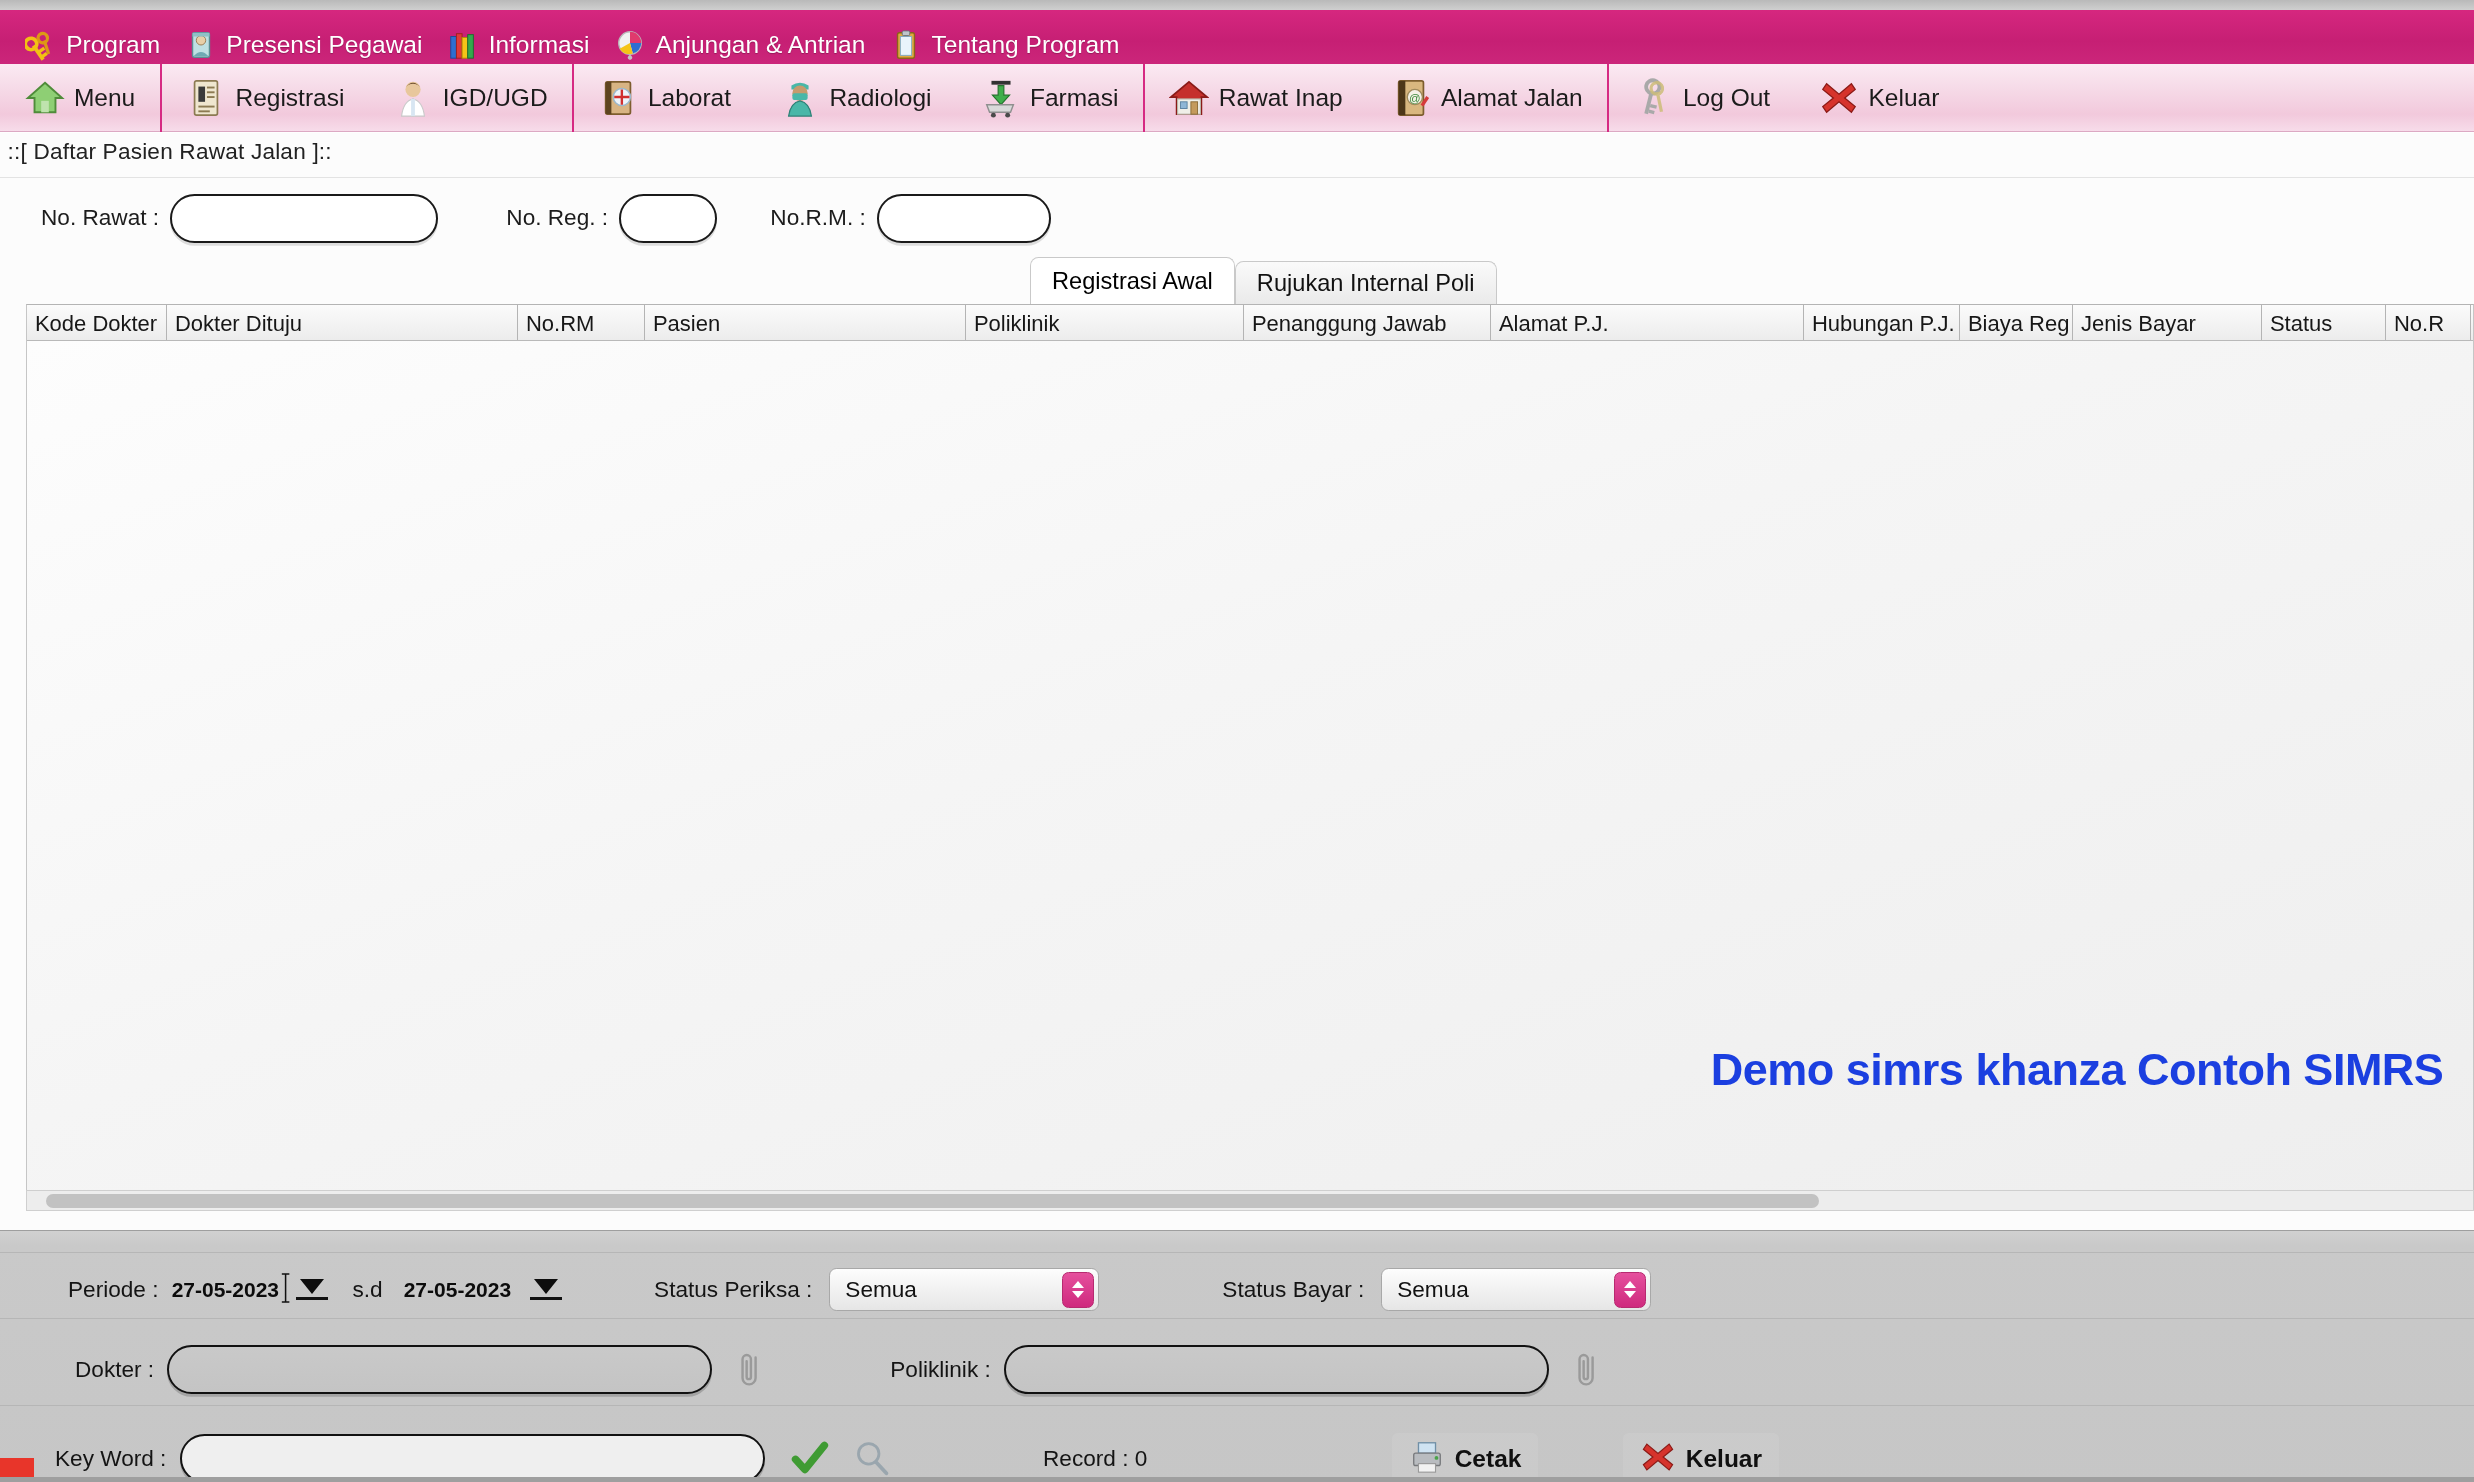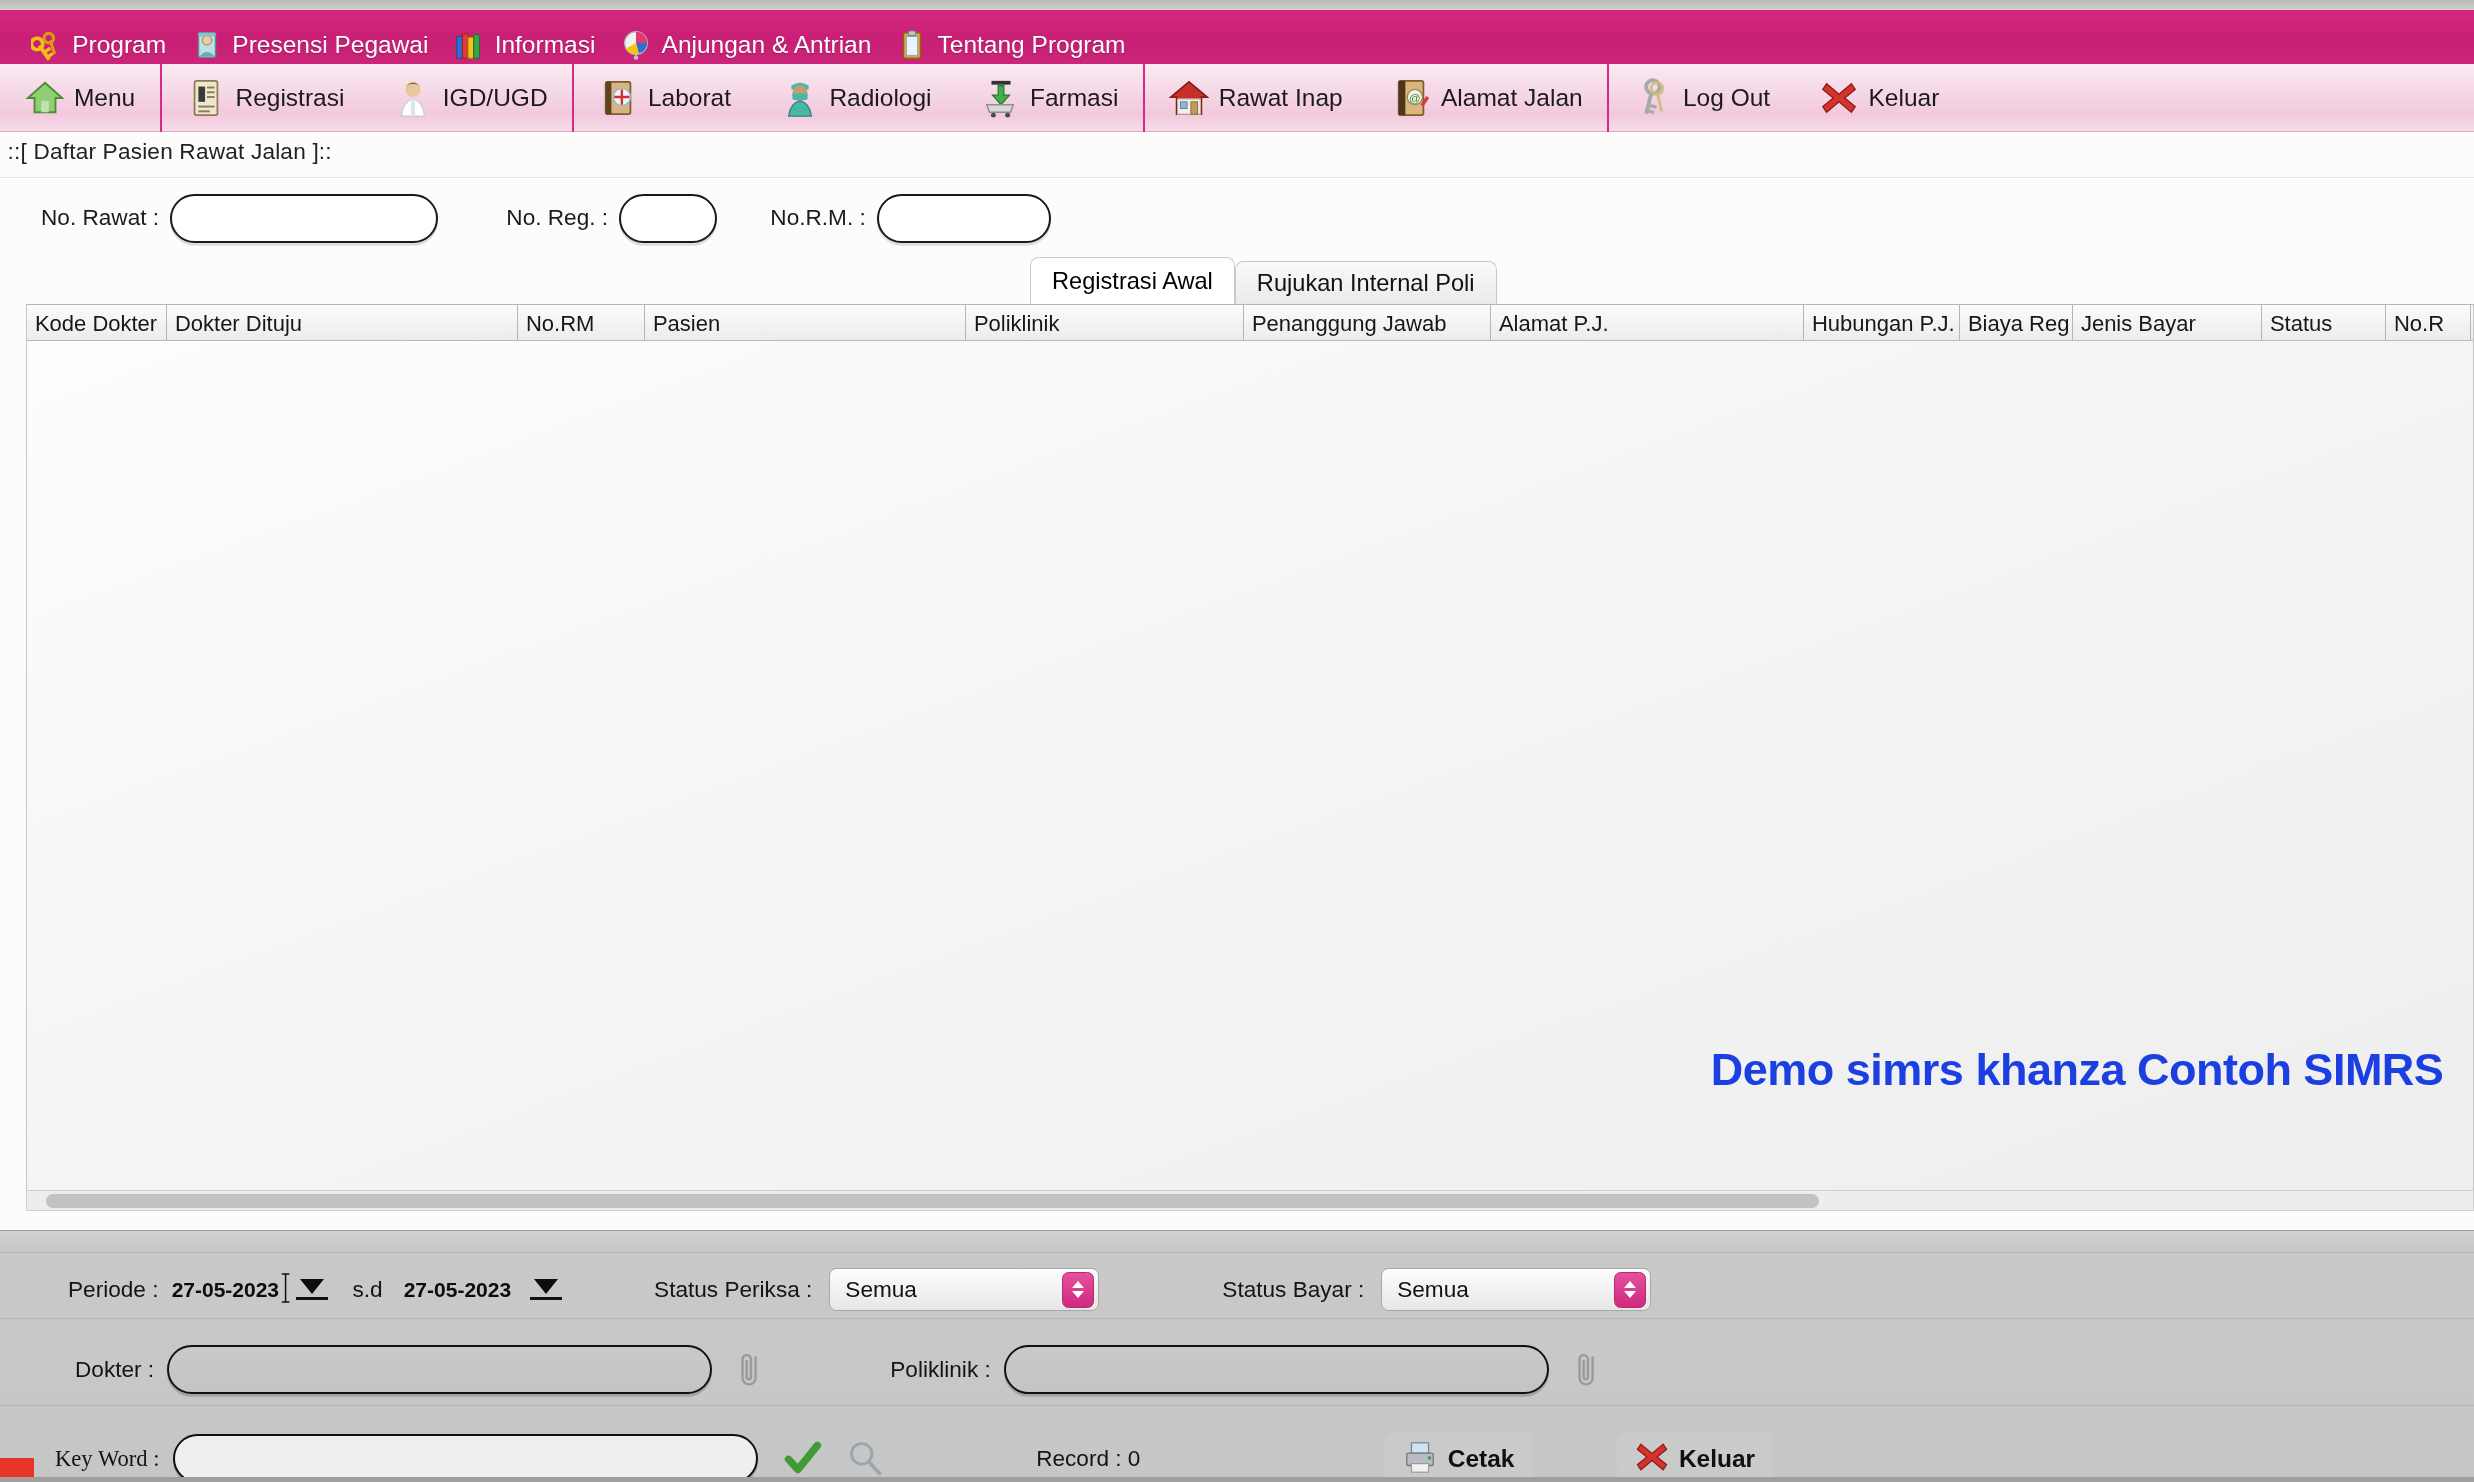--- a/index.html
+++ b/index.html
@@ -14,21 +14,21 @@
   
   .top-strip {
     position:absolute; left:0; top:0; width:2475px; height:10.4px;
     background: linear-gradient(to bottom,#b9b9b9,#cfcfcf);
   }
 
   
   .menubar {
     position:absolute; left:0; top:10.4px; width:2475px; height:70px;
     background: linear-gradient(to bottom,#d6277f 0%, #c61f74 45%, #cf2a7e 100%);
-    display:flex; align-items:flex-start; padding-left:27px;
+    display:flex; align-items:flex-start; padding-left:21px;
     border-bottom:1.9px solid #e58ab4;
   }
   .menu-item {
     display:flex; align-items:center; height:100%;
     padding:0 21px 0 3.8px; cursor:default;
   }
   .menu-item .mlabel {
     color:#ffffff; font-size:24.5px; margin-left:9.4px; white-space:nowrap;
     text-shadow:0 0.9px 0.9px rgba(0,0,0,.25);
   }
@@ -523,21 +523,21 @@
       <span class="clip-ico" style="margin-left:21px;">
         <svg width="34" height="41" viewBox="0 0 36 44">
           <path d="M24 9 v22 a7 7 0 0 1 -14 0 v-20 a4.5 4.5 0 0 1 9 0 v19 a2.3 2.3 0 0 1 -4.6 0 v-17" fill="none" stroke="#9a9a9a" stroke-width="2.6" stroke-linecap="round"></path>
         </svg>
       </span>
 
     </div>
 
     <div class="brow" style="top:200px;height:55px;">
 
-      <span class="blabel" style="margin-left:55px;font-family:Liberation Serif, serif;">Key Word :</span>
+      <span class="blabel" style="margin-left:55px;">Key Word :</span>
       <input class="rbox-g" style="width: 585px; margin-left: 13.2px; padding: 0px 17px; font-size: 22px; outline: none; background: rgb(239, 239, 239);" value="">
 
       <span style="margin-left:24.5px;">
         <svg width="41" height="41" viewBox="0 0 44 44">
           <path d="M7 24 L17 35 L38 9" fill="none" stroke="#3f9b33" stroke-width="8" stroke-linecap="round" stroke-linejoin="round"></path>
         </svg>
       </span>
 
       <span style="margin-left:21px;">
         <svg width="41" height="41" viewBox="0 0 44 44">

